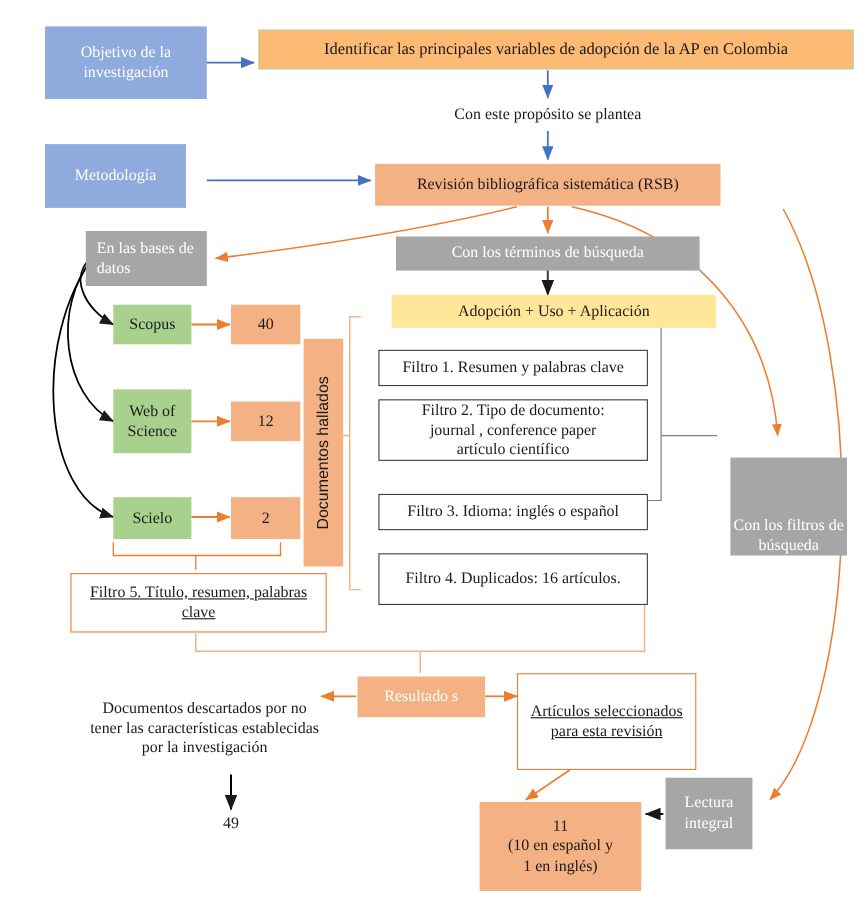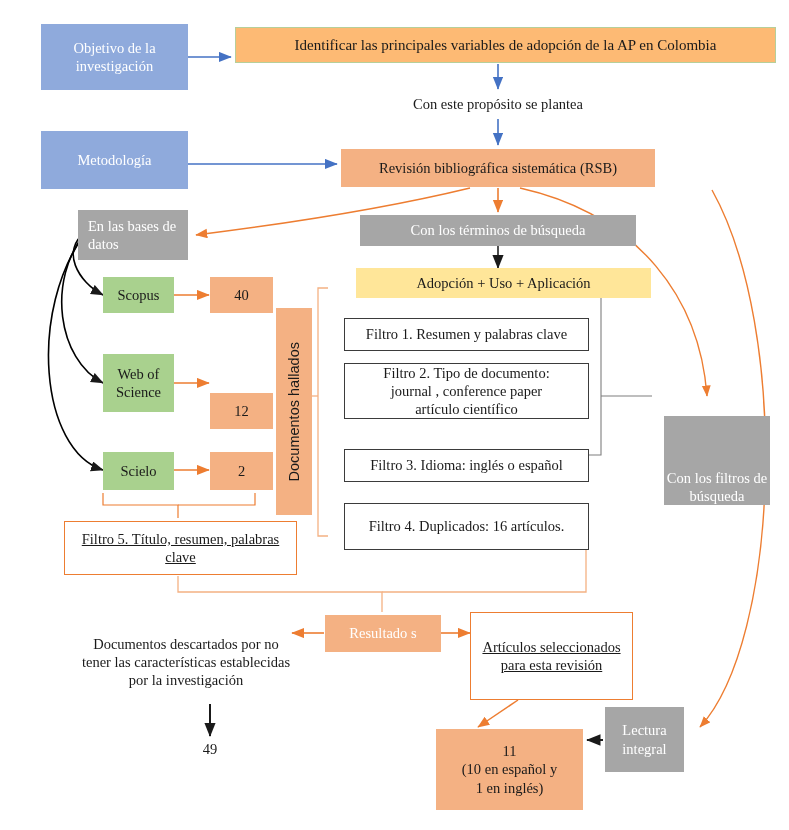--- a/index.html
+++ b/index.html
@@ -96,21 +96,21 @@
   </div>
 
   <div class="node outline-green" style="left:235px;top:27px;width:541px;height:36px;">
     <span>Identificar las principales variables de adopción de la AP en Colombia</span>
   </div>
 
   <div class="node plain" style="left:388px;top:92px;width:220px;height:24px;">
     <span>Con este propósito se plantea</span>
   </div>
 
-  <div class="node blue" style="left:41px;top:131px;width:147px;height:58px;">
+  <div class="node blue" style="left:41px;top:131px;width:128px;height:58px;">
     <span>Metodología</span>
   </div>
 
   <div class="node orange" style="left:341px;top:149px;width:314px;height:38px;">
     <span>Revisión bibliográfica sistemática (RSB)</span>
   </div>
 
   <div class="node gray" style="left:78px;top:210px;width:110px;height:50px;justify-content:flex-start;
               padding-left:10px;text-align:left;">
     <span>En las bases de datos</span>
@@ -127,21 +127,21 @@
   <div class="node green" style="left:103px;top:277px;width:71px;height:36px;">
     <span>Scopus</span>
   </div>
   <div class="node orange" style="left:210px;top:277px;width:63px;height:36px;">
     <span>40</span>
   </div>
 
   <div class="node green" style="left:103px;top:354px;width:71px;height:58px;">
     <span>Web of Science</span>
   </div>
-  <div class="node orange" style="left:210px;top:365px;width:63px;height:36px;margin-top:28px;">
+  <div class="node orange" style="left:210px;top:365px;width:63px;height:36px;">
     <span>12</span>
   </div>
 
   <div class="node green" style="left:103px;top:452px;width:71px;height:38px;">
     <span>Scielo</span>
   </div>
   <div class="node orange" style="left:210px;top:452px;width:63px;height:38px;">
     <span>2</span>
   </div>
 

